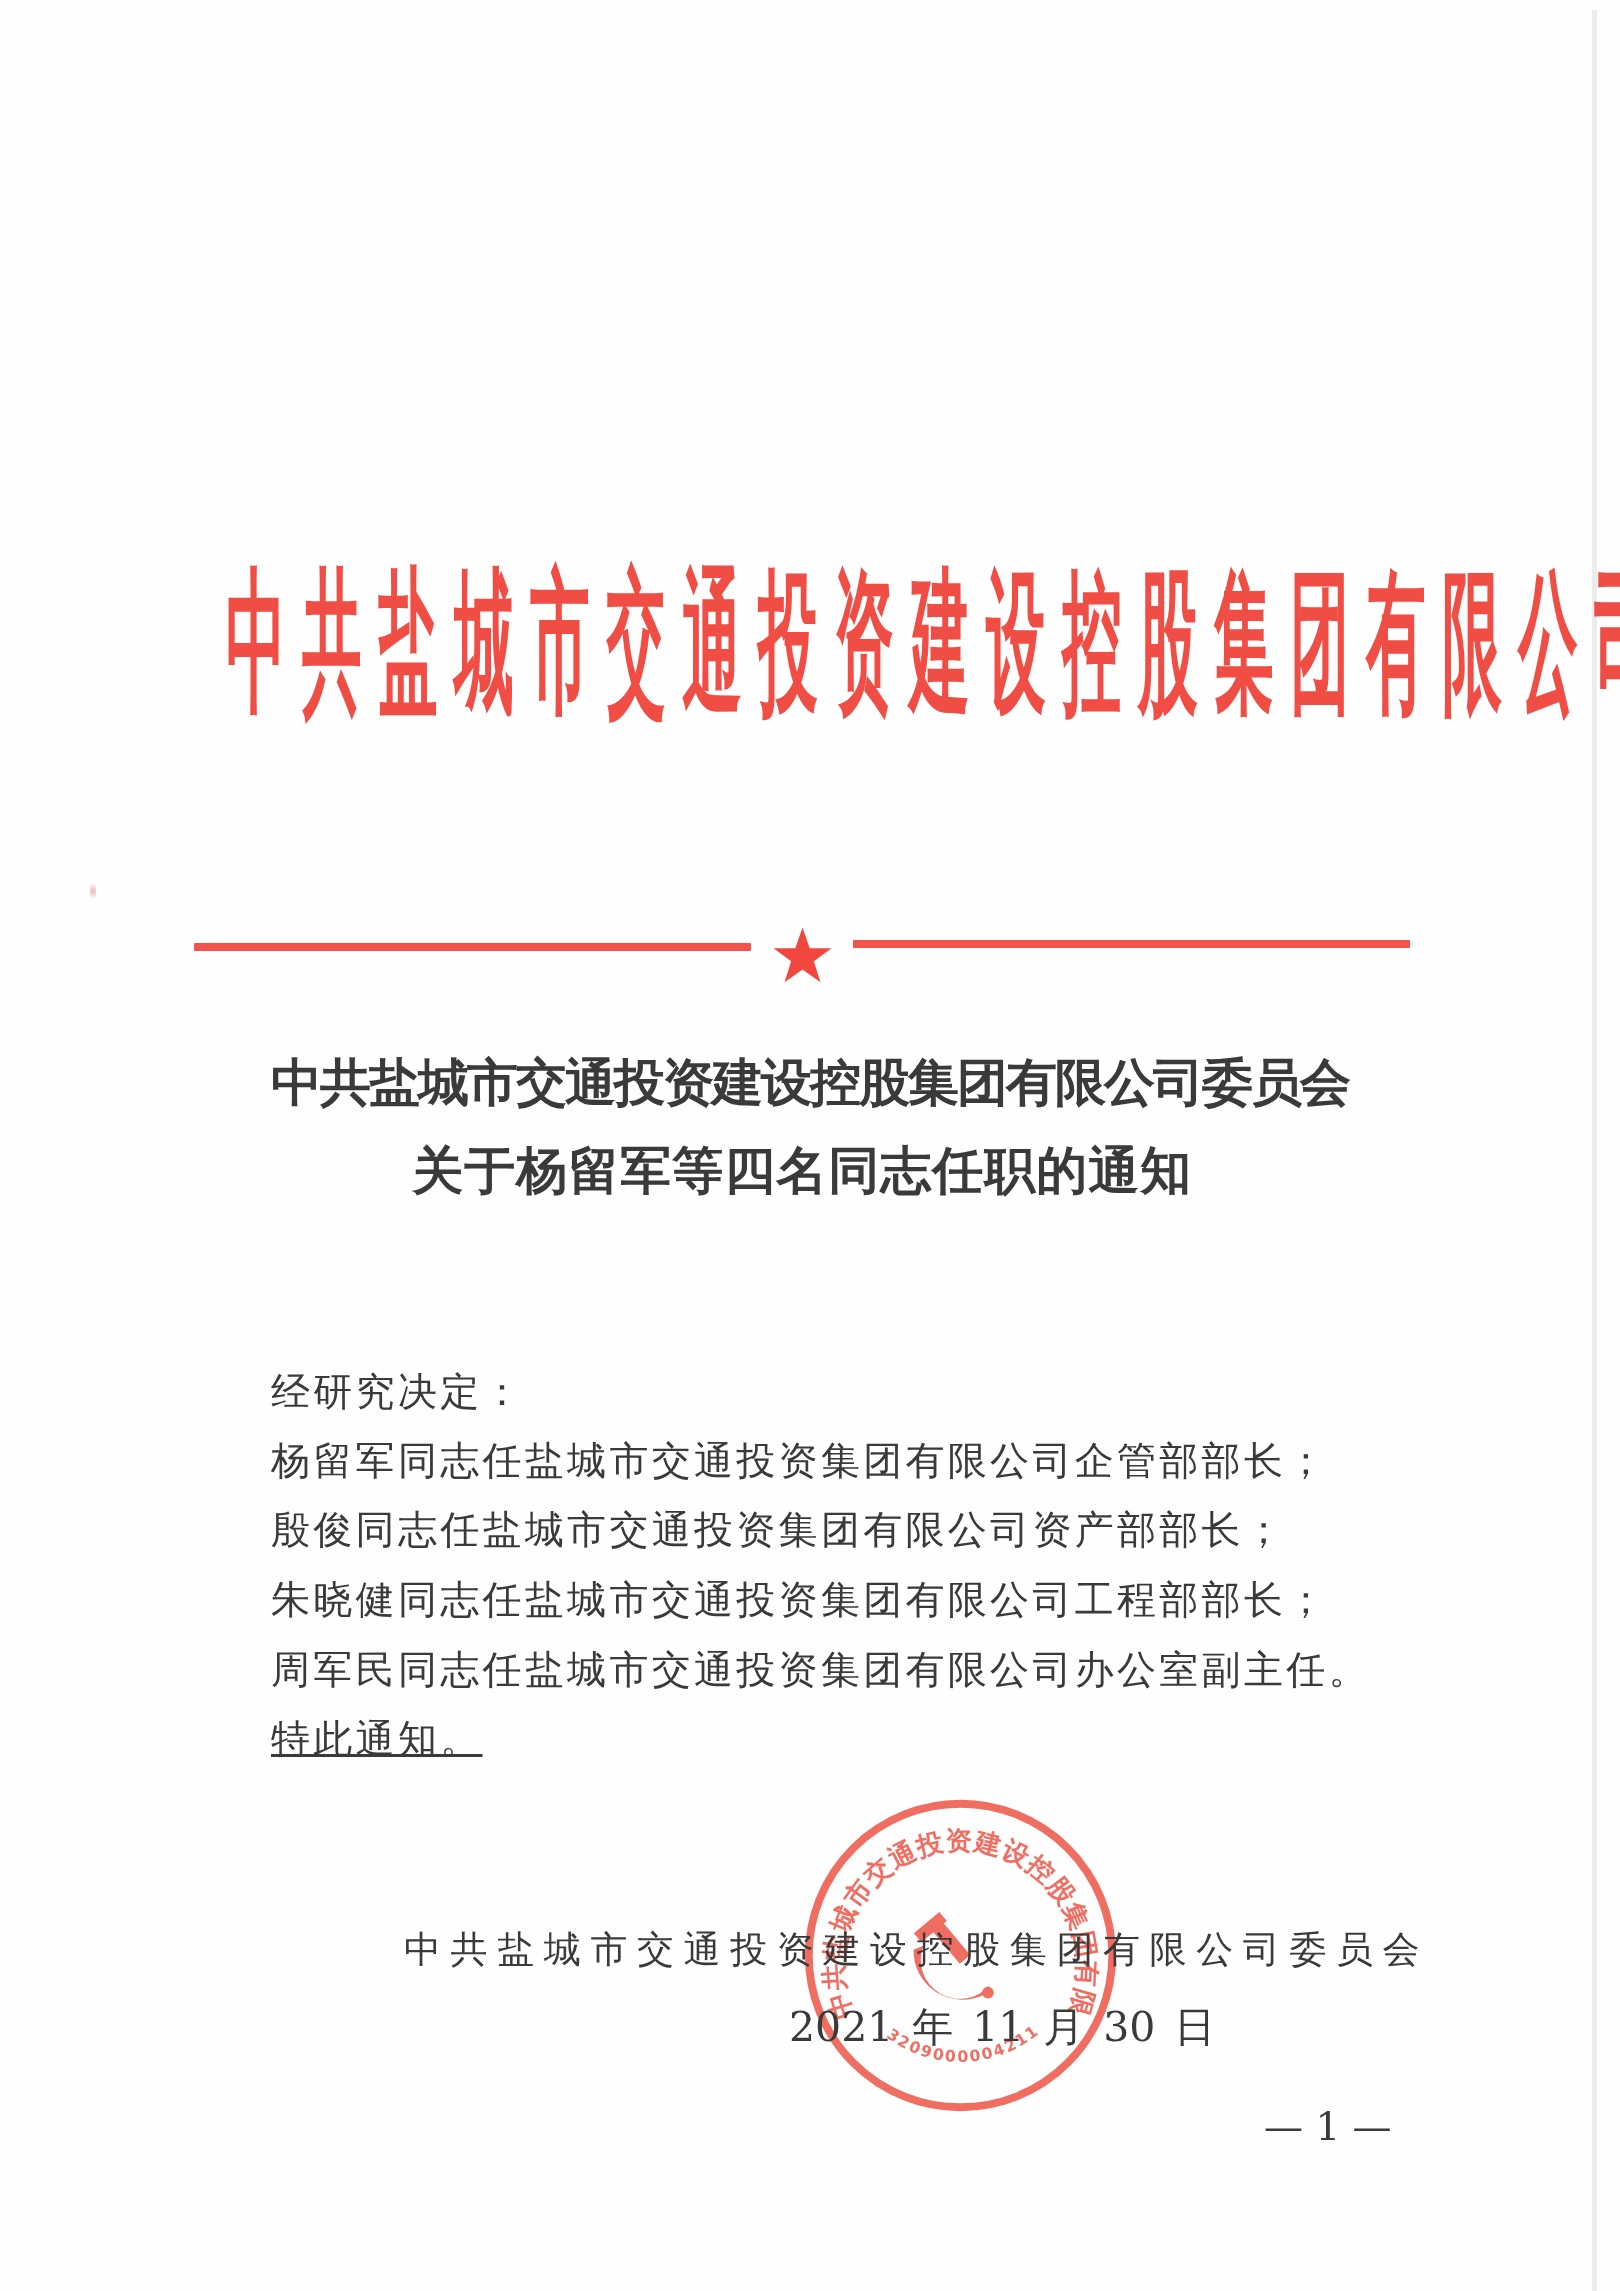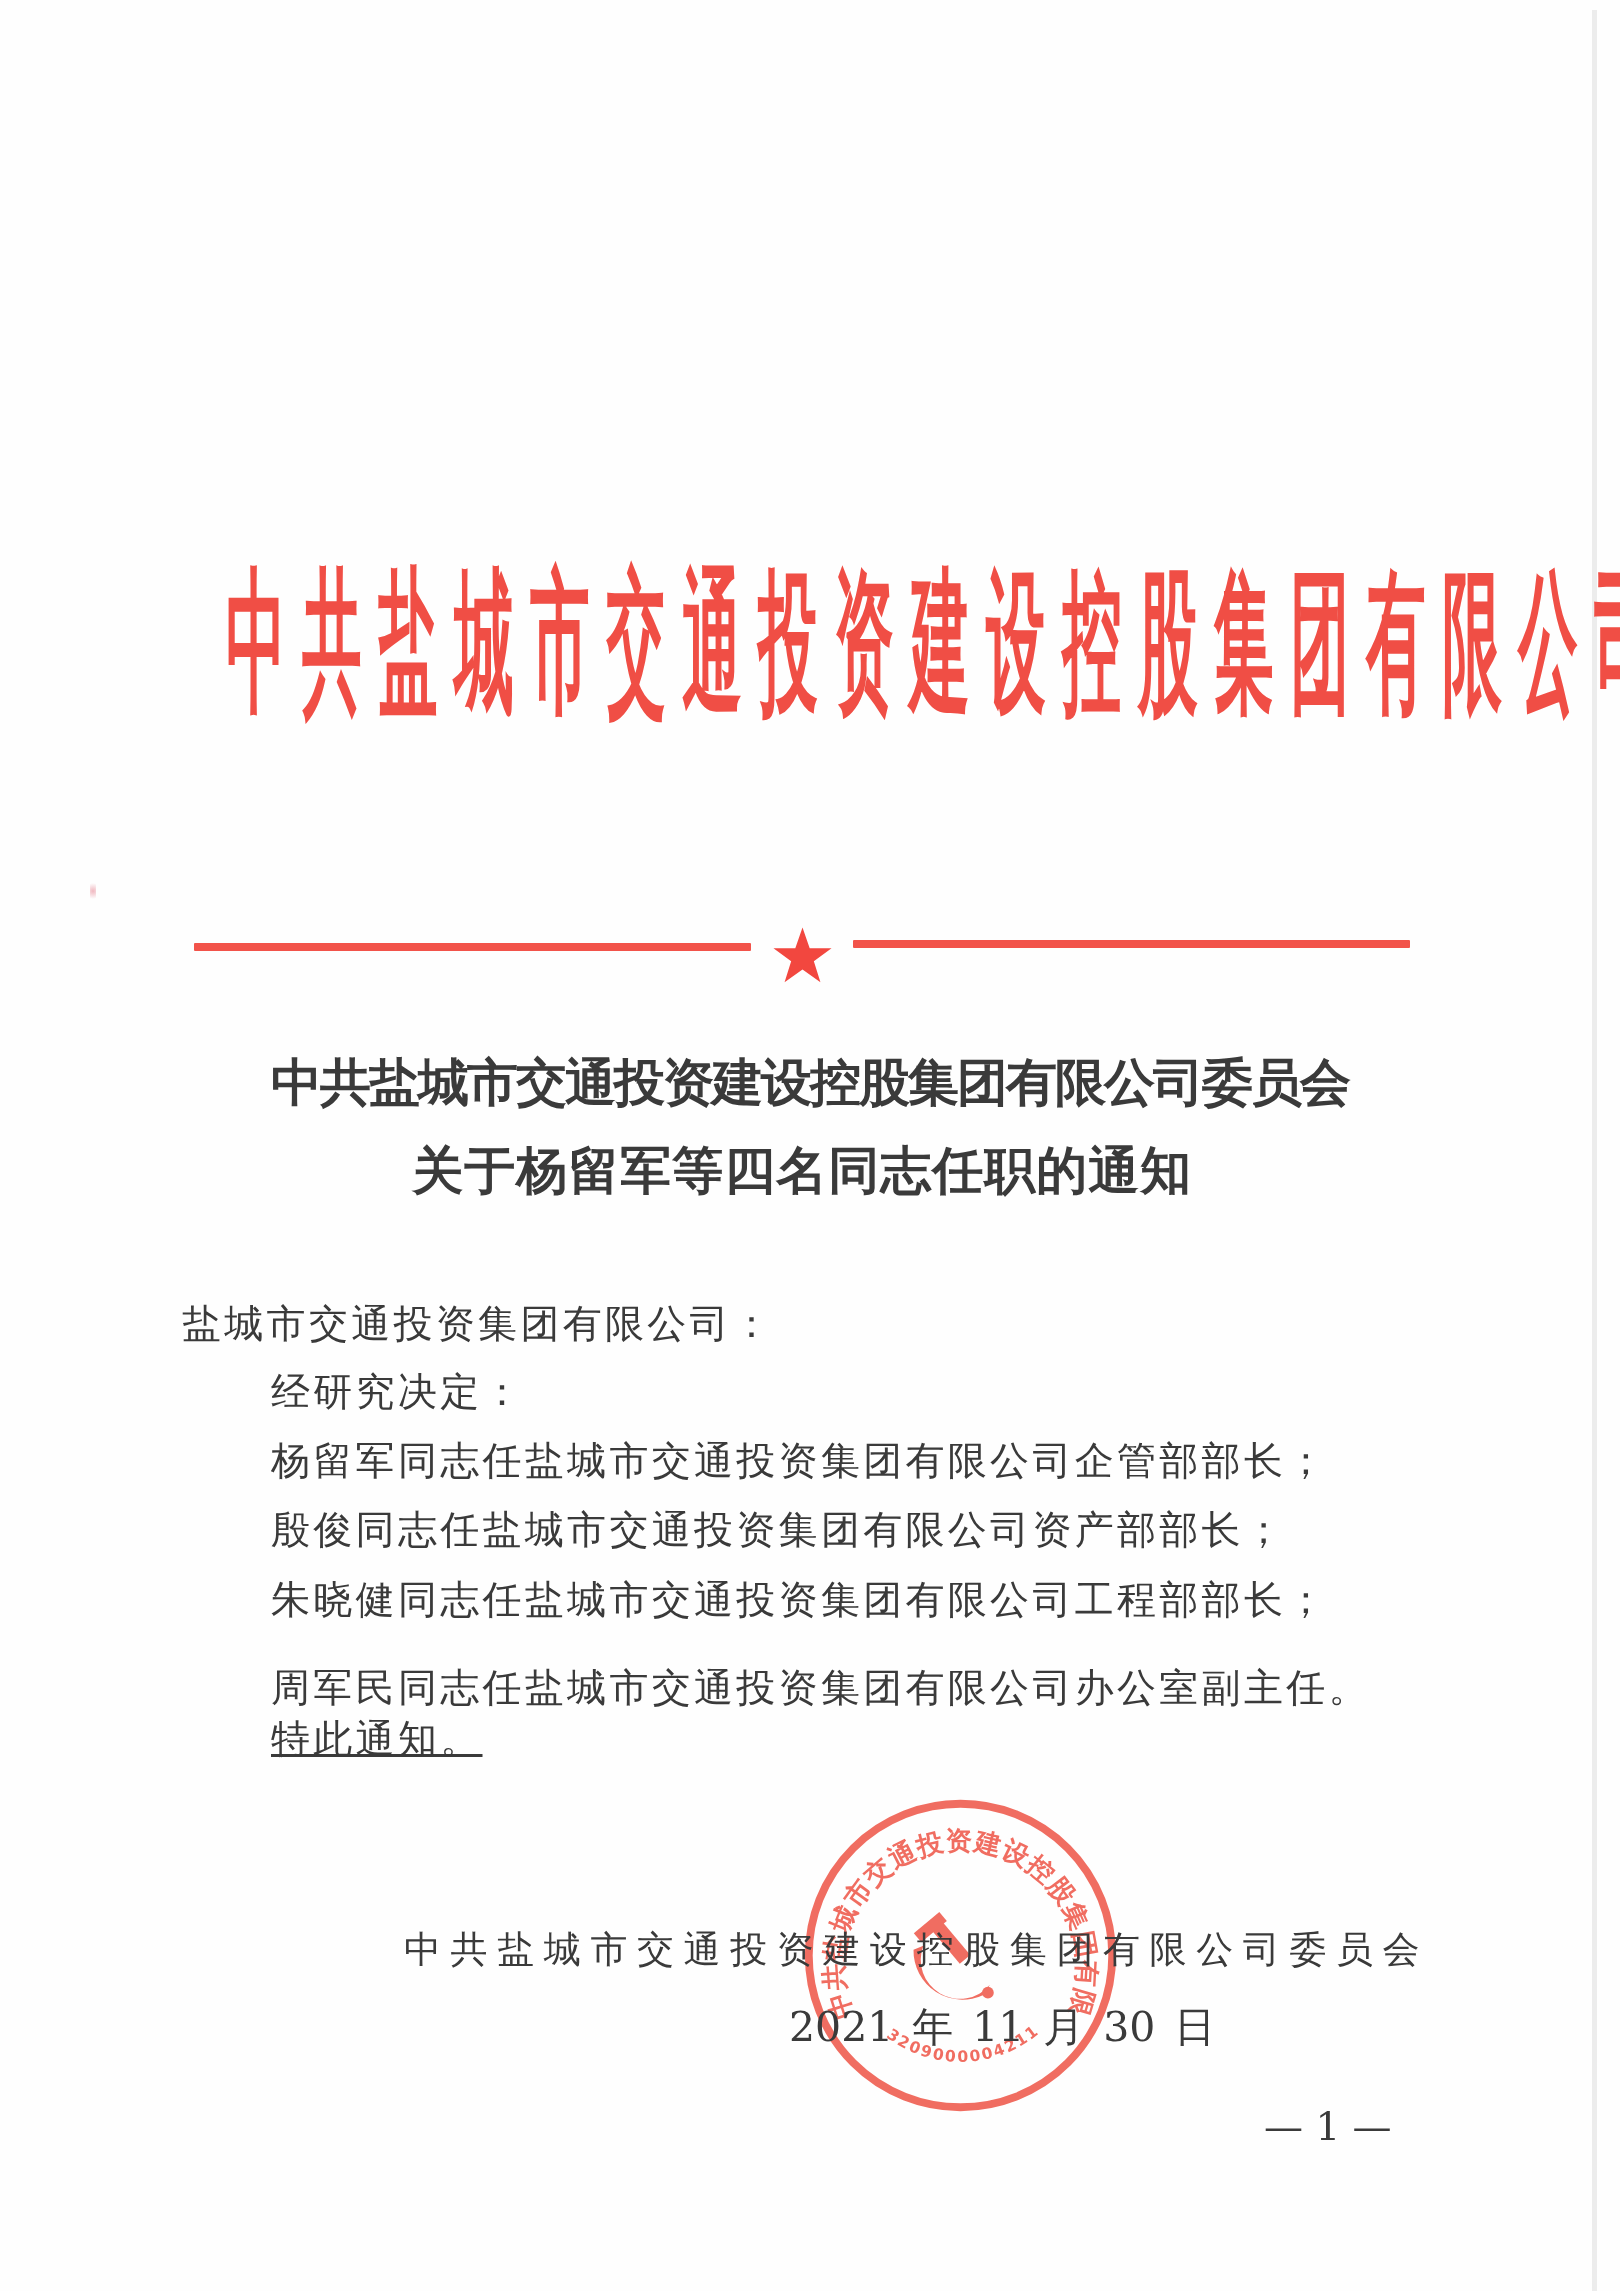--- a/index.html
+++ b/index.html
@@ -207,26 +207,25 @@
 
   <div class="rule rule-left"></div>
   <svg class="star" viewBox="0 0 100 100">
     <polygon points="50,4 61.8,38.2 97.6,38.2 68.6,59.6 79.4,94 50,73 20.6,94 31.4,59.6 2.4,38.2 38.2,38.2" fill="#f2473f"></polygon>
   </svg>
   <div class="rule rule-right"></div>
 
   <div class="notice-title line1">中共盐城市交通投资建设控股集团有限公司委员会</div>
   <div class="notice-title line2">关于杨留军等四名同志任职的通知</div>
 
-  <div class="body-line addressee">盐城市交通投资集团有限公司：</div>
   <div class="body-line indent" style="top:1372px;">经研究决定：</div>
   <div class="body-line indent" style="top:1441px;">杨留军同志任盐城市交通投资集团有限公司企管部部长；</div>
   <div class="body-line indent" style="top:1510px;">殷俊同志任盐城市交通投资集团有限公司资产部部长；</div>
   <div class="body-line indent" style="top:1580px;">朱晓健同志任盐城市交通投资集团有限公司工程部部长；</div>
-  <div class="body-line indent" style="top:1650px;margin-top:18px;">周军民同志任盐城市交通投资集团有限公司办公室副主任。</div>
+  <div class="body-line indent" style="top:1650px;">周军民同志任盐城市交通投资集团有限公司办公室副主任。</div>
   <div class="body-line indent" style="top:1719px;text-decoration:underline;">特此通知。</div>
 
   <svg class="seal" viewBox="0 0 330 330">
     <defs>
       <path id="sealArc" d="M 60 235 A 120 120 0 1 1 270 235" fill="none"></path>
       <path id="sealCodeArc" d="M 70 230 A 125 125 0 0 0 260 230" fill="none"></path>
     </defs>
     <circle cx="165" cy="165" r="155" fill="none" stroke="#ef5a4c" stroke-width="8"></circle>
     <text font-family="DejaVu Sans, sans-serif" font-size="27" font-weight="bold" fill="#ef5a4c" letter-spacing="1">
       <textPath href="#sealArc" startOffset="2%" id="seal-ring-text">中共盐城市交通投资建设控股集团有限公司委员会</textPath>

